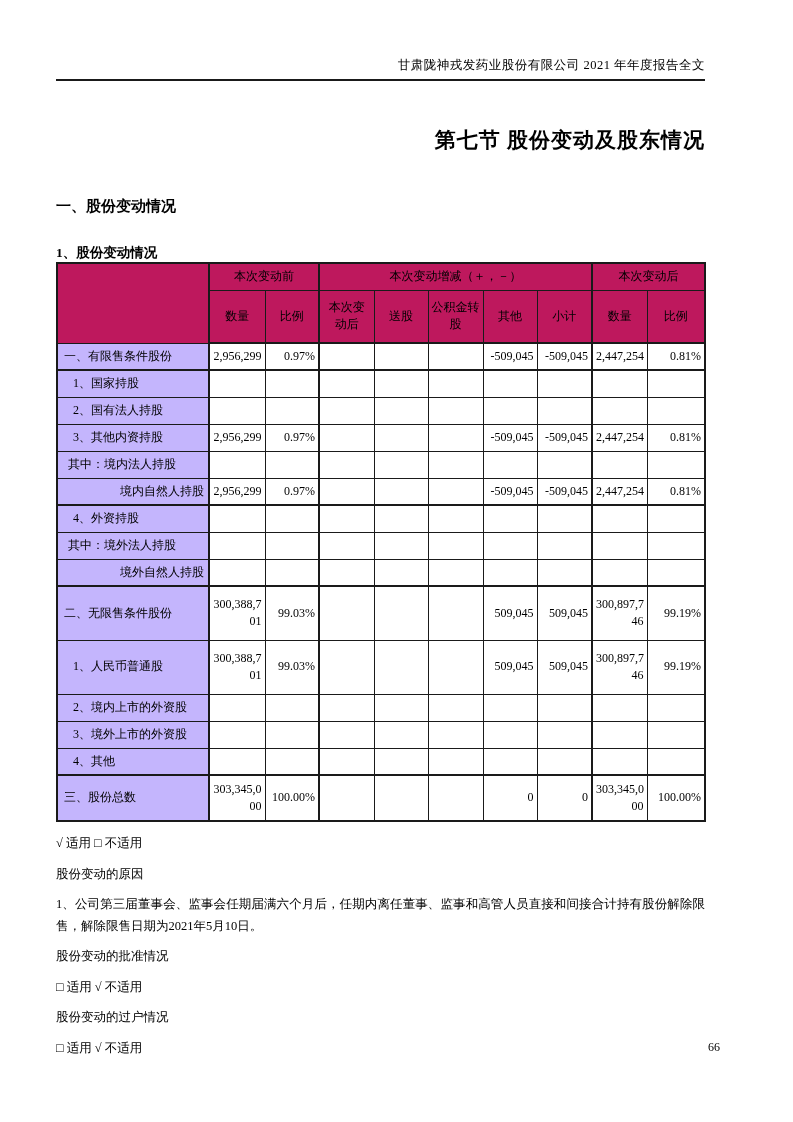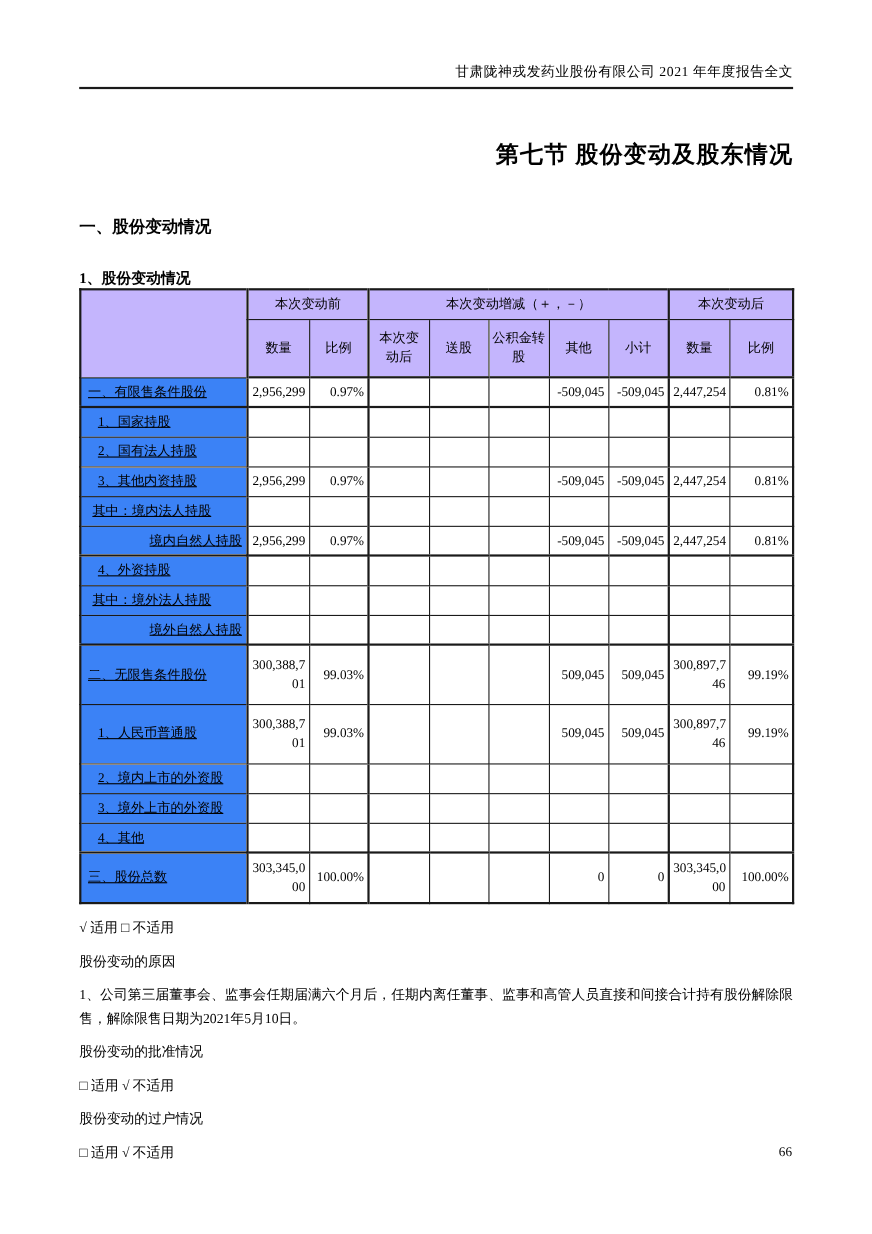--- a/index.html
+++ b/index.html
@@ -5,21 +5,21 @@
   * { box-sizing: border-box; }
   html, body { margin: 0; padding: 0; }
   body {
     width: 793px; height: 1122px;
     background: #ffffff;
     font-family: "Liberation Serif", "DejaVu Serif", serif;
     color: #000;
     position: relative;
     overflow: hidden;
   }
-  .content { position: absolute; left: 72px; top: 0; width: 649px; }
+  .content { position: absolute; left: 56px; top: 0; width: 649px; }
 
   .doc-header {
     padding-top: 57px;
     padding-bottom: 5px;
     text-align: right;
     font-size: 12.5px;
     letter-spacing: 0.5px;
     border-bottom: 2px solid #1a1a1a;
   }
 
@@ -45,33 +45,33 @@
   .share-table th, .share-table td {
     border: 1px solid #1a1a1a;
     font-size: 12px;
     font-weight: normal;
     padding: 1px 3px;
     vertical-align: middle;
     white-space: pre-line;
     overflow: hidden;
     line-height: 1.45;
   }
-  .share-table thead th { background: #c4b5fd; text-align: center; font-family: Liberation Serif, serif; }
+  .share-table thead th { background: #be185d; text-align: center; font-family: Liberation Serif, serif; }
   .share-table tr.group-row th { height: 27px; }
   .share-table tr.sub-row th { height: 53px; }
   .share-table .corner-cell { border-right-width: 2px; }
   .share-table .g-split, .share-table .s-split { border-right-width: 2px; }
   .share-table tr.sub-row th { border-bottom-width: 2px; }
 
   .share-table tbody td { height: 27px; }
   .share-table tbody tr.tall td { height: 54px; }
   .share-table tbody tr.last td { height: 46px; }
   .share-table tbody tr.thick-bottom td { border-bottom-width: 2px; }
 
-  .label-cell { background: #3b82f6; text-align: left; border-right-width: 2px !important; text-decoration: underline; }
+  .label-cell { background: #c4b5fd; text-align: left; border-right-width: 2px !important; }
   .label-cell.indent-0 { padding-left: 6px; }
   .label-cell.indent-1 { padding-left: 15px; }
   .label-cell.indent-2 { padding-left: 10px; }
   .label-cell.indent-3 { text-align: right; padding-right: 4px; }
   .num-cell { text-align: right; padding-right: 3px; }
   .num-cell.col-1, .num-cell.col-6 { border-right-width: 2px; }
 
   .notes { margin-top: 11px; }
   .notes p {
     margin: 0 0 9px 0;

